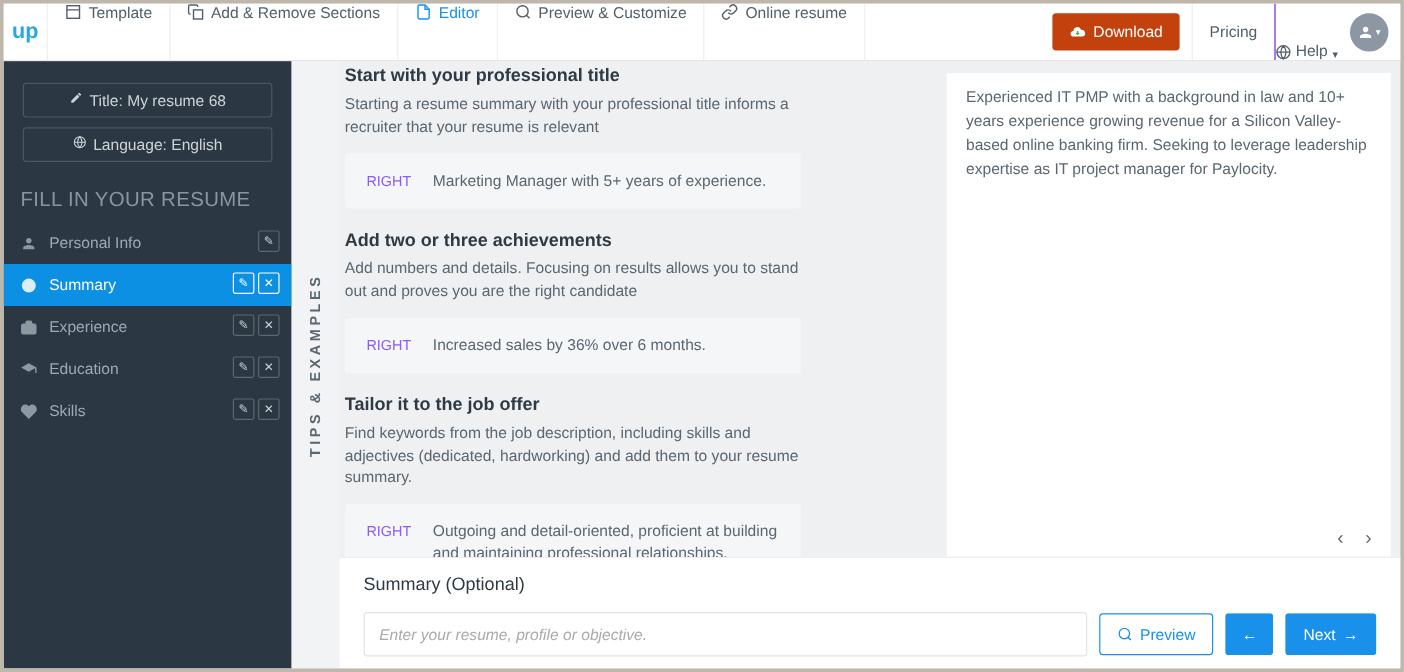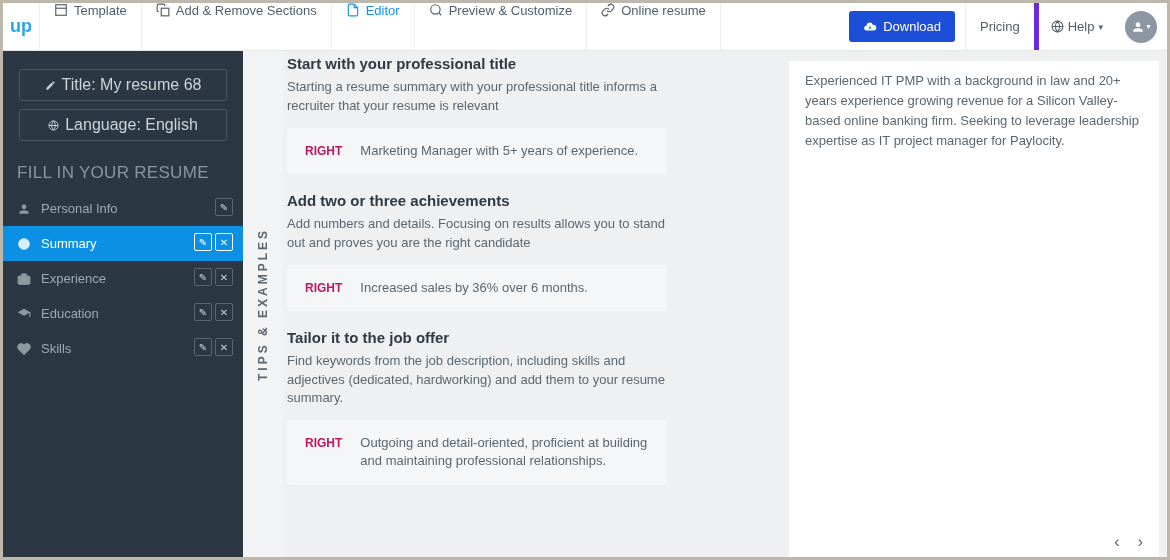--- a/index.html
+++ b/index.html
@@ -5,45 +5,45 @@
 *{box-sizing:border-box;margin:0;padding:0;font-family:"Helvetica Neue",Arial,sans-serif}
 body{width:1170px;height:560px;overflow:hidden;background:#eef0f2;border:3px solid #bdb8ab}
 .app{display:flex;flex-direction:column;height:100%}
 .topbar{display:flex;align-items:center;background:#fff;border-bottom:1px solid #e5e5e5;height:48px;flex-shrink:0}
 .logo{width:36px;display:flex;align-items:center;justify-content:center;font-size:18px;font-weight:700;color:#2aa6e2;height:100%}
 .tabs{display:flex;height:100%}
 .tab{display:flex;align-items:flex-start;padding:0 14px;border-left:1px solid #eee;font-size:13px;color:#525f69;cursor:pointer;gap:6px}
 .tab.active{color:#1991eb}
 .tab svg{width:14px;height:14px}
 .spacer{flex:1}
-.btn-download{background:#1d4ed8;color:#fff;border:none;border-radius:3px;padding:8px 14px;font-size:13px;display:flex;align-items:center;gap:6px;cursor:pointer;margin-right:10px}
+.btn-download{background:#c2410c;color:#fff;border:none;border-radius:3px;padding:8px 14px;font-size:13px;display:flex;align-items:center;gap:6px;cursor:pointer;margin-right:10px}
 .pricing{font-size:13px;color:#525f69;padding:0 14px;border-left:1px solid #eee;height:100%;display:flex;align-items:center}
-.help{font-size:13px;color:#525f69;padding:0 12px;border-left:5px solid #6d28d9;height:100%;display:flex;align-items:center;gap:4px}
+.help{font-size:13px;color:#525f69;padding:0 0;border-left:1px solid #6d28d9;height:100%;display:flex;align-items:flex-end;gap:4px}
 .avatar{width:32px;height:32px;border-radius:50%;background:#8d97a3;display:flex;align-items:center;justify-content:center;margin:0 10px}
 .avatar svg{width:14px;height:14px;fill:#fff}
 .body{display:flex;flex:1;min-height:0}
 .sidebar{width:240px;background:#2b3843;color:#9eaab2;display:flex;flex-direction:column;padding-top:14px;flex-shrink:0}
-.pill{border:1px solid #4a5660;border-radius:3px;margin:4px 16px;padding:6px 10px;font-size:16px;color:#cdd3d8;display:flex;align-items:center;justify-content:center;gap:6px}
+.pill{border:1px solid #4a5660;border-radius:3px;margin:4px 16px;padding:6px 10px;font-size:13px;color:#cdd3d8;display:flex;justify-content:center;gap:6px}
 .sect-title{font-size:17px;color:#8995a0;padding:18px 14px 8px;letter-spacing:.3px}
 .nav{list-style:none}
 .nav-item{display:flex;align-items:flex-end;padding:10px 14px;font-size:13px;gap:10px;position:relative;cursor:pointer}
 .nav-item.active{background:#0b90e4;color:#fff}
 .nav-item .acts{position:absolute;right:10px;display:flex;gap:3px}
 .sq{width:18px;height:18px;border:1px solid #5b6770;border-radius:2px;display:flex;align-items:center;justify-content:center;font-size:10px;color:#cdd3d8}
 .nav-item.active .sq{border-color:#fff;color:#fff}
 .nav-item svg{width:14px;height:14px;fill:currentColor;opacity:.85}
 .trail{width:40px;background:#f2f3f5;display:flex;align-items:center;justify-content:center;flex-shrink:0;writing-mode:vertical-rl;transform:rotate(180deg);font-size:12px;letter-spacing:3px;color:#5b6770;font-weight:600}
 .main{flex:1;display:flex;flex-direction:column;min-width:0}
 .content{flex:1;display:flex;gap:20px;padding:0 8px 0 0;overflow:hidden}
 .tips{flex:1;padding:4px 20px 10px 4px;overflow:auto}
 .tip{margin-bottom:18px}
 .tip h3{font-size:15px;color:#2f3a44;font-weight:600;margin-bottom:6px}
 .tip p{font-size:13px;color:#5b6770;line-height:1.45;max-width:380px}
 .ex-box{background:#f4f6f8;border-radius:3px;padding:14px 18px;margin-top:12px;display:flex;gap:18px;max-width:380px}
-.ex-box .tag{color:#be185d;font-weight:700;font-size:12px;flex-shrink:0;padding-top:2px}
+.ex-box .tag{color:#8b5cf6;font-weight:400;font-size:12px;flex-shrink:0;padding-top:2px}
 .ex-box .txt{font-size:13px;color:#5b6770;line-height:1.4}
 .examples{width:370px;background:#fff;padding:10px 16px 10px 16px;flex-shrink:0;position:relative;margin-top:10px}
 .examples .lbl{font-size:11px;color:#8995a0;font-weight:600;margin-bottom:12px;letter-spacing:.3px}
 .examples h3{font-size:16px;color:#2f3a44;font-weight:700;margin-bottom:10px}
 .examples p{font-size:13px;color:#5b6770;line-height:1.55}
 .arrows{position:absolute;right:16px;bottom:6px;display:flex;gap:18px;font-size:16px;color:#5b6770}
 .arrows span{cursor:pointer}
 .footer{background:#fff;border-top:1px solid #eee;padding:14px 20px 10px;position:relative}
 .footer h4{font-size:15px;color:#2f3a44;font-weight:500;margin-bottom:14px}
 .input-row{display:flex;gap:10px;align-items:center}
@@ -220,23 +220,43 @@
             <h3>Tailor it to the job offer</h3>
             <p>Find keywords from the job description, including skills and adjectives (dedicated, hardworking) and add them to your resume summary.</p>
             <div class="ex-box">
               <div class="tag">RIGHT</div>
               <div class="txt">Outgoing and detail-oriented, proficient at building and maintaining professional relationships.</div>
             </div>
           </div>
         </div>
 
         <div class="examples">
-          <p>Experienced IT PMP with a background in law and 20+ years experience growing revenue for a Silicon Valley-based online banking firm. Seeking to leverage leadership expertise as IT project manager for Paylocity.</p>
+          <p>Experienced IT PMP with a background in law and 10+ years experience growing revenue for a Silicon Valley-based online banking firm. Seeking to leverage leadership expertise as IT project manager for Paylocity.</p>
           <div class="arrows">
             <span>‹</span>
             <span>›</span>
           </div>
         </div>
       </div>
 
+      <div class="footer">
+        <h4>Summary (Optional)</h4>
+        <div class="input-row">
+          <div class="input">Enter your resume, profile or objective.</div>
+          <div class="btn btn-preview">
+            <svg width="13" height="13" viewBox="0 0 24 24" fill="none" stroke="currentColor" stroke-width="2">
+                <circle cx="11" cy="11" r="8"></circle>
+                <line x1="21" y1="21" x2="16.65" y2="16.65"></line>
+              </svg>
+            <span>Preview</span>
+          </div>
+          <div class="btn btn-back">
+            <span>←</span>
+          </div>
+          <div class="btn btn-next">
+            <span>Next</span>
+            <span>→</span>
+          </div>
+        </div>
+      </div>
     </div>
   </div>
 </div>
 
 </body></html>

